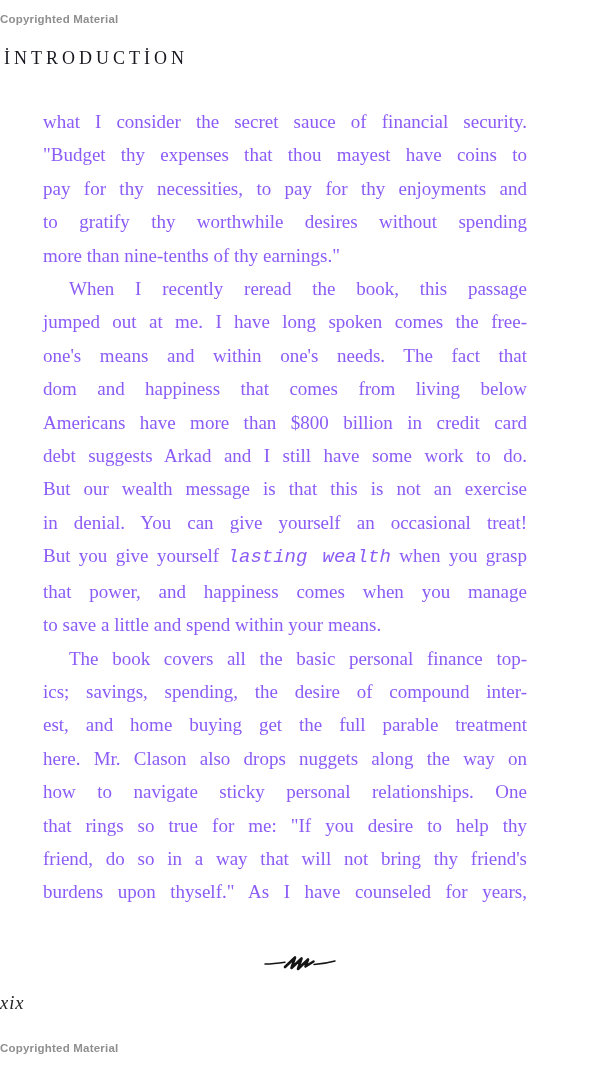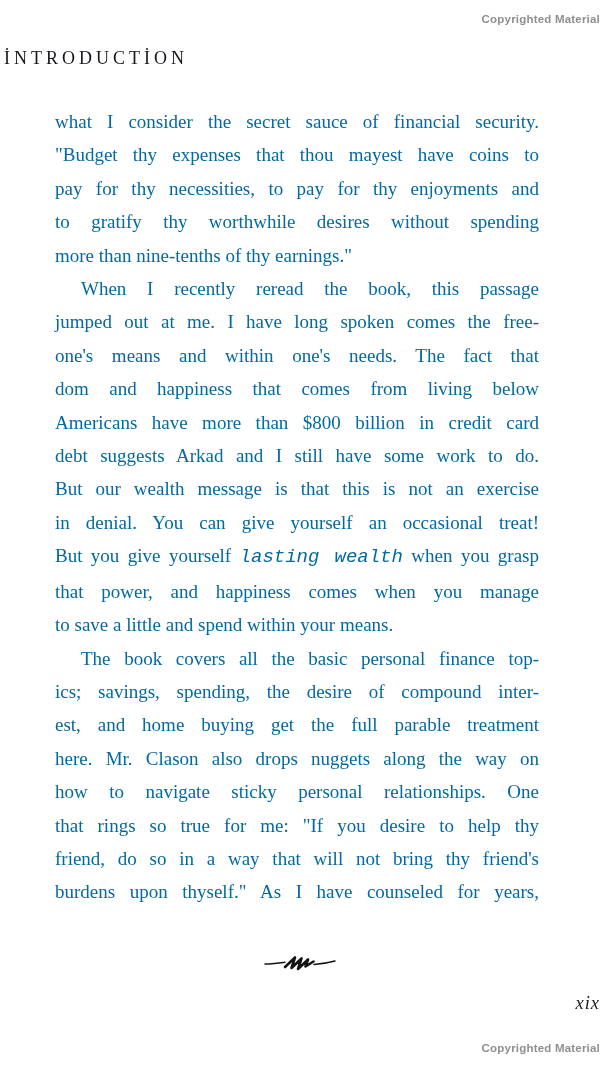--- a/index.html
+++ b/index.html
@@ -12,21 +12,21 @@
     width: 600px;
     height: 1078px;
     background: #ffffff;
     font-family: "Liberation Serif", serif;
     overflow: hidden;
   }
   .copyright {
     position: absolute;
     left: 0;
     width: 100%;
-    text-align: right;
+    text-align: left;
     font-family: "Liberation Sans", sans-serif;
     font-weight: bold;
     font-size: 11.5px;
     color: #8f8f8f;
     letter-spacing: 0.2px;
   }
   .copyright-top { top: 13px; }
   .copyright-bottom { top: 1042px; }
   .chapter-title {
     position: absolute;
@@ -37,25 +37,25 @@
     font-family: "Liberation Serif", serif;
     font-size: 18px;
     font-weight: 500;
     color: #17171f;
     letter-spacing: 4px;
     text-indent: 4px; 
   }
   .body-text {
     position: absolute;
     top: 105px;
-    left: 55px;
+    left: 43px;
     width: 484px;
     font-size: 19px;
     line-height: 33.4px;
-    color: #0369a1;
+    color: #8b5cf6;
   }
   .line { white-space: normal; }
   .line.j {
     text-align: justify;
     text-align-last: justify;
   }
   .line.ind { text-indent: 26px; }
   .line i { font-style: italic; font-family: Liberation Mono, monospace; }
   .flourish-wrap {
     position: absolute;
@@ -63,21 +63,21 @@
     left: 0;
     width: 100%;
     display: flex;
     justify-content: center;
   }
   .page-number {
     position: absolute;
     top: 993px;
     left: 0;
     width: 100%;
-    text-align: right;
+    text-align: left;
     font-style: italic;
     font-size: 18.5px;
     color: #222222;
     letter-spacing: 1px;
   }
 </style>
 </head>
 <body>
 
 <div class="page">

